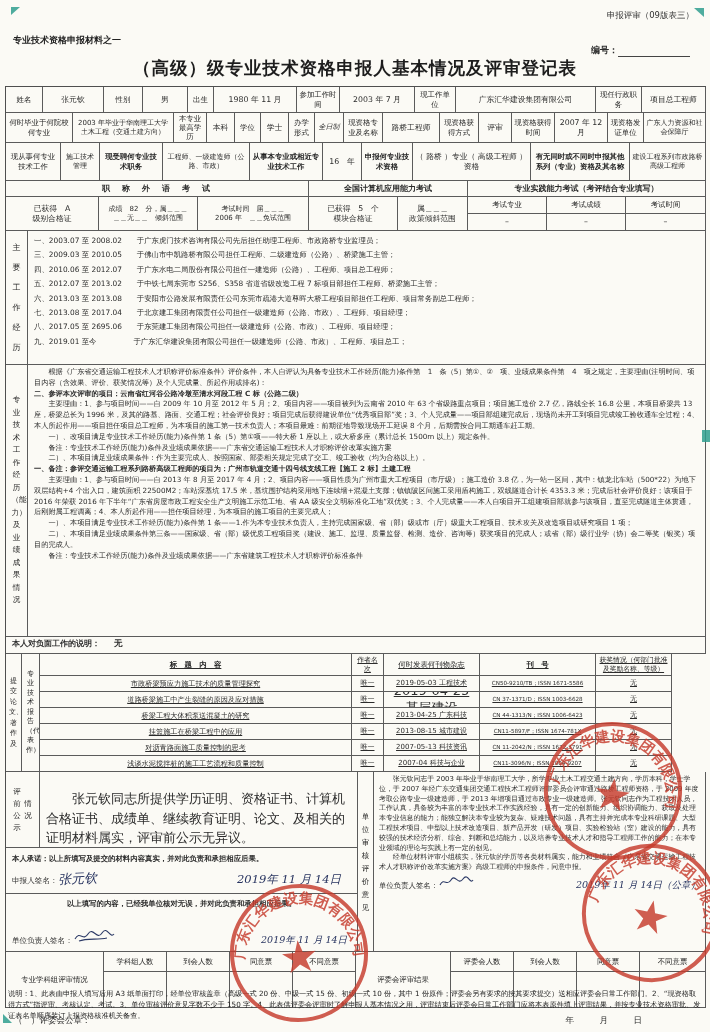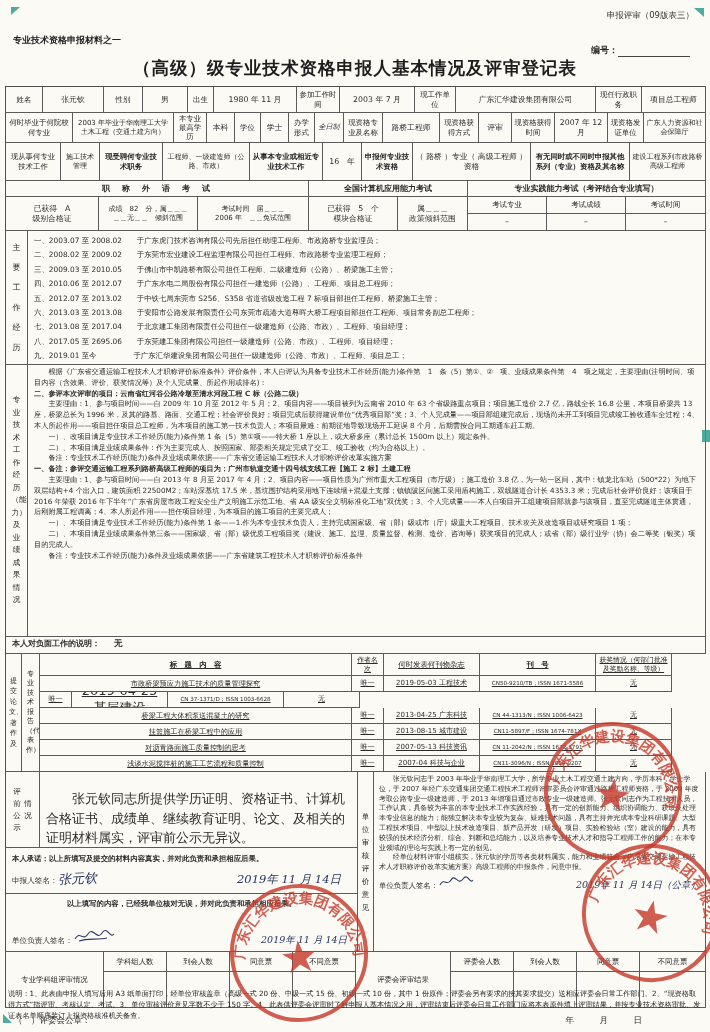--- a/index.html
+++ b/index.html
@@ -130,42 +130,41 @@
         </div>
       </div>
     </div>
 
     <div class="r">
       <div class="c" style="width:22px;height:134px;">
         <div class="vtext" style="width:10px;line-height:20px;">主要工作经历</div>
       </div>
       <div class="c left" style="width:678px;height:134px;padding:3px 6px;justify-content:flex-start;">
         <div class="wline">一、2003.07 至 2008.02　　于广东虎门技术咨询有限公司先后担任助理工程师、市政路桥专业监理员；</div>
-        <div class="wline">二、2008.02 至 2009.02　　于东莞市宏业建设工程监理有限公司担任工程师、市政路桥专业监理工程师；</div>
         <div class="wline">三、2009.03 至 2010.05　　于佛山市中凯路桥有限公司担任工程师、二级建造师（公路）、桥梁施工主管；</div>
         <div class="wline">四、2010.06 至 2012.07　　于广东水电二局股份有限公司担任一建造师（公路）、工程师、项目总工程师；</div>
         <div class="wline">五、2012.07 至 2013.02　　于中铁七局东莞市 S256、S358 省道省级改造工程 7 标项目部担任工程师、桥梁施工主管；</div>
         <div class="wline">六、2013.03 至 2013.08　　于安阳市公路发展有限责任公司东莞市疏港大道尊晖大桥工程项目部担任工程师、项目常务副总工程师；</div>
         <div class="wline">七、2013.08 至 2017.04　　于北京建工集团有限责任公司担任一级建造师（公路、市政）、工程师、项目经理；</div>
         <div class="wline">八、2017.05 至 2695.06　　于东莞建工集团有限公司担任一级建造师（公路、市政）、工程师、项目经理；</div>
         <div class="wline">九、2019.01 至今　　　　　于广东汇华建设集团有限公司担任一级建造师（公路、市政）、工程师、项目总工；</div>
       </div>
     </div>
 
     <div class="r">
       <div class="c" style="width:22px;height:272px;">
         <div class="vtext" style="width:10px;line-height:12.5px;font-size:7.6px;">专业技术工作经历（能力）及业绩成果情况</div>
       </div>
       <div class="c left" style="width:678px;height:272px;padding:2px 6px;justify-content:flex-start;">
         <div class="para">　　根据《广东省交通运输工程技术人才职称评价标准条件》评价条件，本人自评认为具备专业技术工作经历(能力)条件第　1　条（5）第①、②　项、业绩成果条件第　4　项之规定，主要理由(注明时间、项目内容（含效果、评价、获奖情况等）及个人完成量、所起作用或排名)：</div>
         <div class="para b">二、参评本次评审的项目：云南省红河谷公路冷墩至清水河段工程 C 标（公路二级）</div>
         <div class="para">　　主要理由：1、参与项目时间——自 2009 年 10 月至 2012 年 5 月；2、项目内容——项目被列为云南省 2010 年 63 个省级路重点项目；项目施工造价 2.7 亿，路线全长 16.8 公里，本项目桥梁共 13 座，桥梁总长为 1996 米，及其的路基、路面、交通工程；社会评价良好；项目完成后获得建设单位“优秀项目部”奖；3、个人完成量——项目部组建完成后，现场尚未开工到项目完成竣工验收通车全过程；4、本人所起作用——项目担任项目总工程师，为本项目的施工第一技术负责人；本项目最难：前期征地导致现场开工延误 8 个月，后期需按合同工期通车赶工期。</div>
         <div class="para">　　一）、改项目满足专业技术工作经历(能力)条件第 1 条（5）第①项——特大桥 1 座以上，或大桥多座（累计总长 1500m 以上）规定条件。</div>
+        <div class="para">　　备注：专业技术工作经历(能力)条件及业绩成果依据——广东省交通运输工程技术人才职称评价改革实施方案</div>
         <div class="para">　　二）、本项目满足业绩成果条件：作为主要完成人、按照国家、部委相关规定完成了交工、竣工验收（均为合格以上）。</div>
-        <div class="para">　　备注：专业技术工作经历(能力)条件及业绩成果依据——广东省交通运输工程技术人才职称评价改革实施方案</div>
         <div class="para b">一、备注：参评交通运输工程系列路桥高级工程师的项目为：广州市轨道交通十四号线支线工程【施工 2 标】土建工程</div>
         <div class="para">　　主要理由：1、参与项目时间——自 2013 年 8 月至 2017 年 4 月；2、项目内容——项目性质为广州市重大工程项目（市厅级）；施工造价 3.8 亿，为一站一区间，其中：镇龙北车站（500*22）为地下双层结构+4 个出入口，建筑面积 22500M2；车站深基坑 17.5 米，基坑围护结构采用地下连续墙+混凝土支撑；镇镇陂区间施工采用盾构施工，双线隧道合计长 4353.3 米；完成后社会评价良好；该项目于 2016 年荣获 2016 年下半年“广东省房屋市政工程安全生产文明施工示范工地、省 AA 级安全文明标准化工地”双优奖；3、个人完成量——本人自项目开工组建项目部就参与该项目，直至完成隧道主体贯通，后刚附属工程调离；4、本人所起作用——担任项目经理，为本项目的施工项目的主要完成人；</div>
         <div class="para">　　一）、本项目满足专业技术工作经历(能力)条件第 1 条——1.作为本专业技术负责人，主持完成国家级、省（部）级或市（厅）级重大工程项目、技术攻关及改造项目或研究项目 1 项；</div>
         <div class="para">　　二）、本项目满足业绩成果条件第三条——国家级、省（部）级优质工程项目奖（建设、施工、监理、质量监督、检测、造价、咨询等）获奖项目的完成人；或省（部）级行业学（协）会二等奖（银奖）项目的完成人。</div>
         <div class="para">　　备注：专业技术工作经历(能力)条件及业绩成果依据——广东省建筑工程技术人才职称评价标准条件</div>
       </div>
     </div>
 
     <div class="r">
       <div class="c left" style="width:700px;height:17px;flex-direction:row;justify-content:flex-start;padding-left:6px;">
@@ -190,20 +189,21 @@
           <div class="c lab" style="width:76px;font-size:6.8px;">获奖情况（何部门批准及奖励名称、等级）</div>
         </div>
         <div class="r" style="height:16px;">
           <div class="c val" style="width:312px;font-size:7.2px;">市政桥梁预应力施工技术的质量管理探究</div>
           <div class="c val" style="width:32px;font-size:7px;">唯一</div>
           <div class="c val" style="width:96px;font-size:7px;">2019-05-03 工程技术</div>
           <div class="c val" style="width:116px;font-size:5.6px;">CN50-9210/TB；ISSN 1671-5586</div>
           <div class="c val" style="width:76px;font-size:7px;">无</div>
         </div>
         <div class="r" style="height:16px;">
+          <div class="c val" style="width:312px;font-size:7.2px;">道路桥梁施工中产生裂缝的原因及应对措施</div>
           <div class="c val" style="width:32px;font-size:7px;">唯一</div>
           <div class="c val" style="width:96px;font-size:13px;">2019-04-25 基层建设</div>
           <div class="c val" style="width:116px;font-size:5.6px;">CN 37-1371/D；ISSN 1003-6628</div>
           <div class="c val" style="width:76px;font-size:7px;">无</div>
         </div>
         <div class="r" style="height:16px;">
           <div class="c val" style="width:312px;font-size:7.2px;">桥梁工程大体积泵送混凝土的研究</div>
           <div class="c val" style="width:32px;font-size:7px;">唯一</div>
           <div class="c val" style="width:96px;font-size:7px;">2013-04-25 广东科技</div>
           <div class="c val" style="width:116px;font-size:5.6px;">CN 44-1313/N；ISSN 1006-6423</div>

